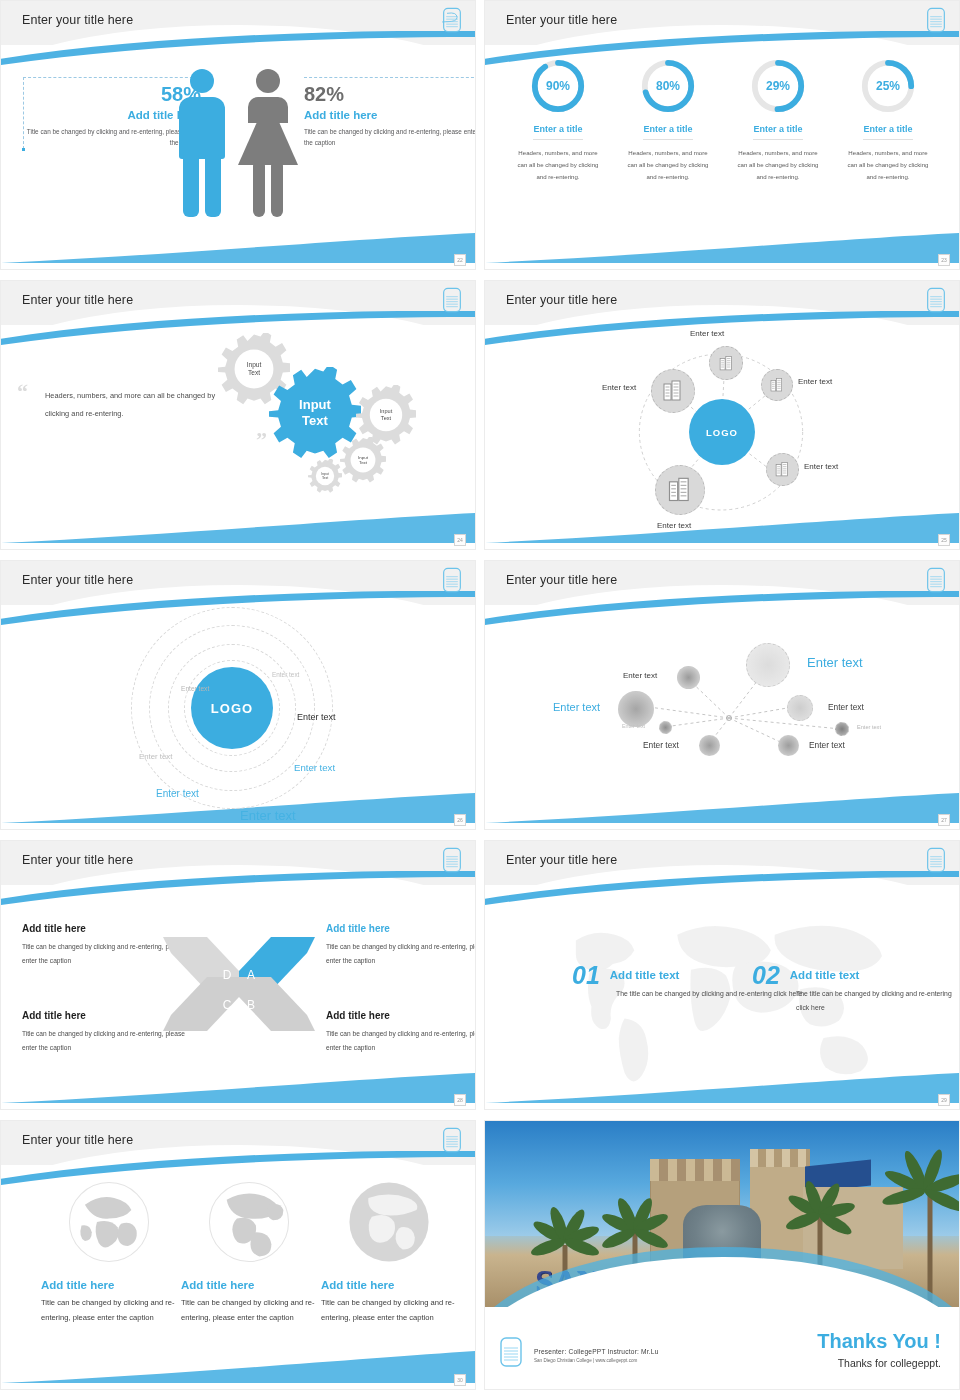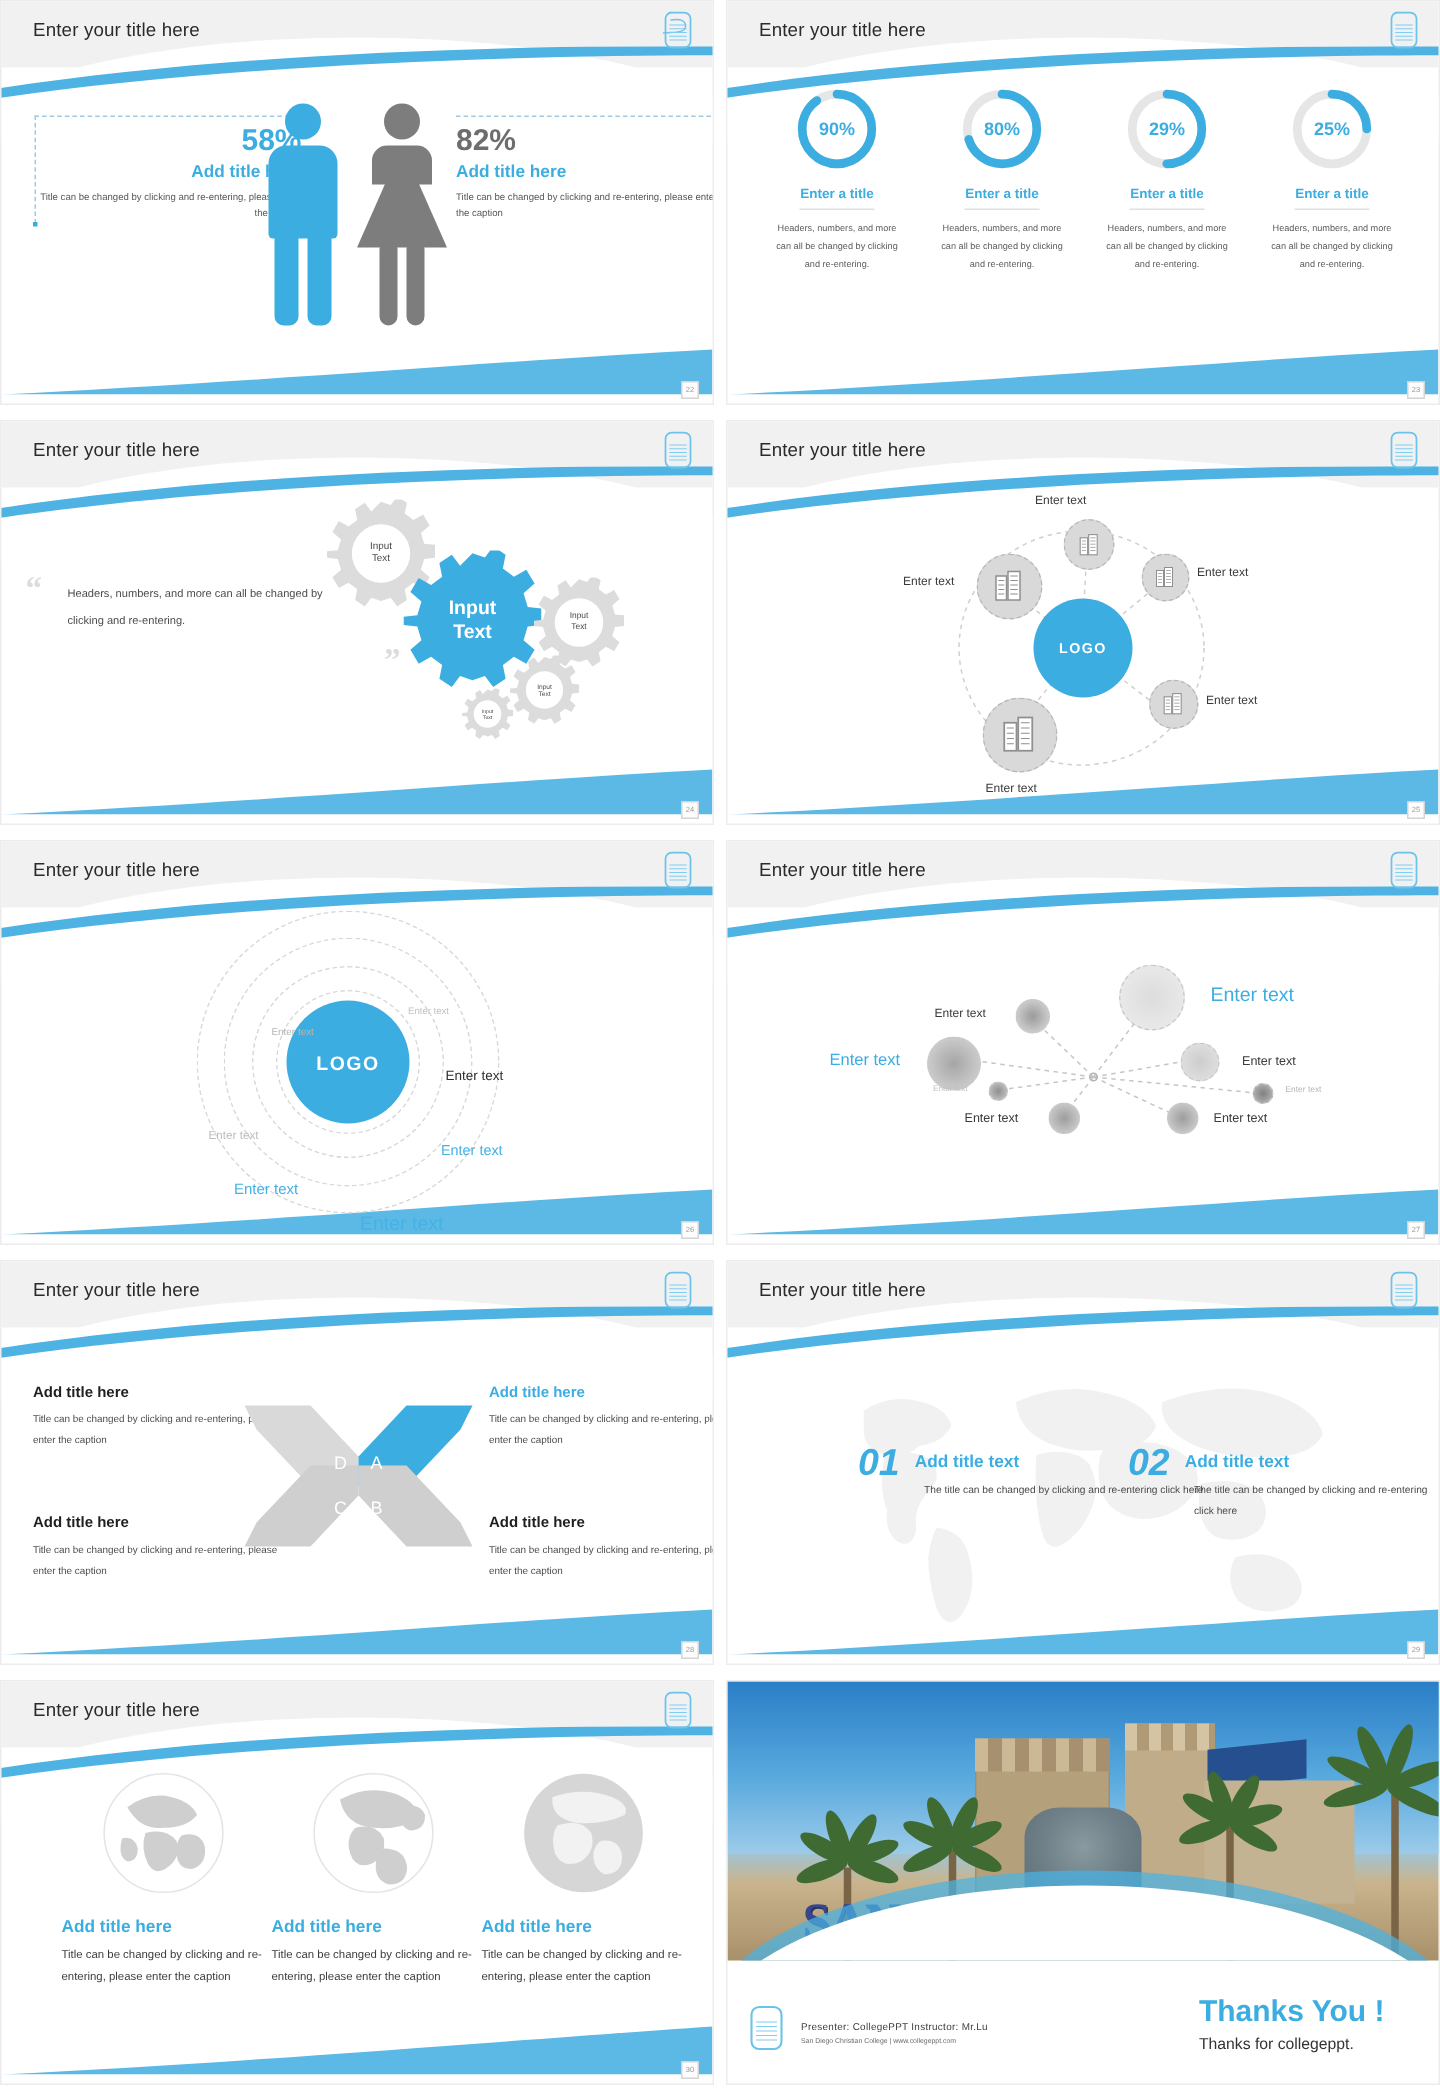--- a/index.html
+++ b/index.html
@@ -200,21 +200,21 @@
   .wave-blue {
     position:absolute; left:-4%; bottom:-2px; width:108%; height:110px;
     background:#49b3e4; opacity:.72; border-radius: 50% 50% 0 0 / 100% 100% 0 0;
     transform: translateY(48px);
   }
   .s10-foot-logo { position:absolute; left:14px; bottom:22px; width:24px; height:30px; }
   .s10-foot-logo svg{width:100%;height:100%;display:block;}
   .s10-foot { position:absolute; left:49px; bottom:26px; }
   .s10-foot .l1 { font-size:6.6px; color:#3e3e3e; letter-spacing:.2px; }
   .s10-foot .l2 { font-size:4.6px; color:#6a6a6a; margin-top:3px; }
-  .thanks { position:absolute; right:36px; bottom:20px; }
+  .thanks { position:absolute; right:18px; bottom:20px; text-align:right; }
   .thanks .big { font-size:20px; font-weight:bold; color:#3cade0; }
   .thanks .small { font-size:10.5px; color:#333; margin-top:4px; }
 </style>
 </head>
 <body>
 
 <div class="grid">
 
   <div class="slide">
     <div class="hdr"></div>

